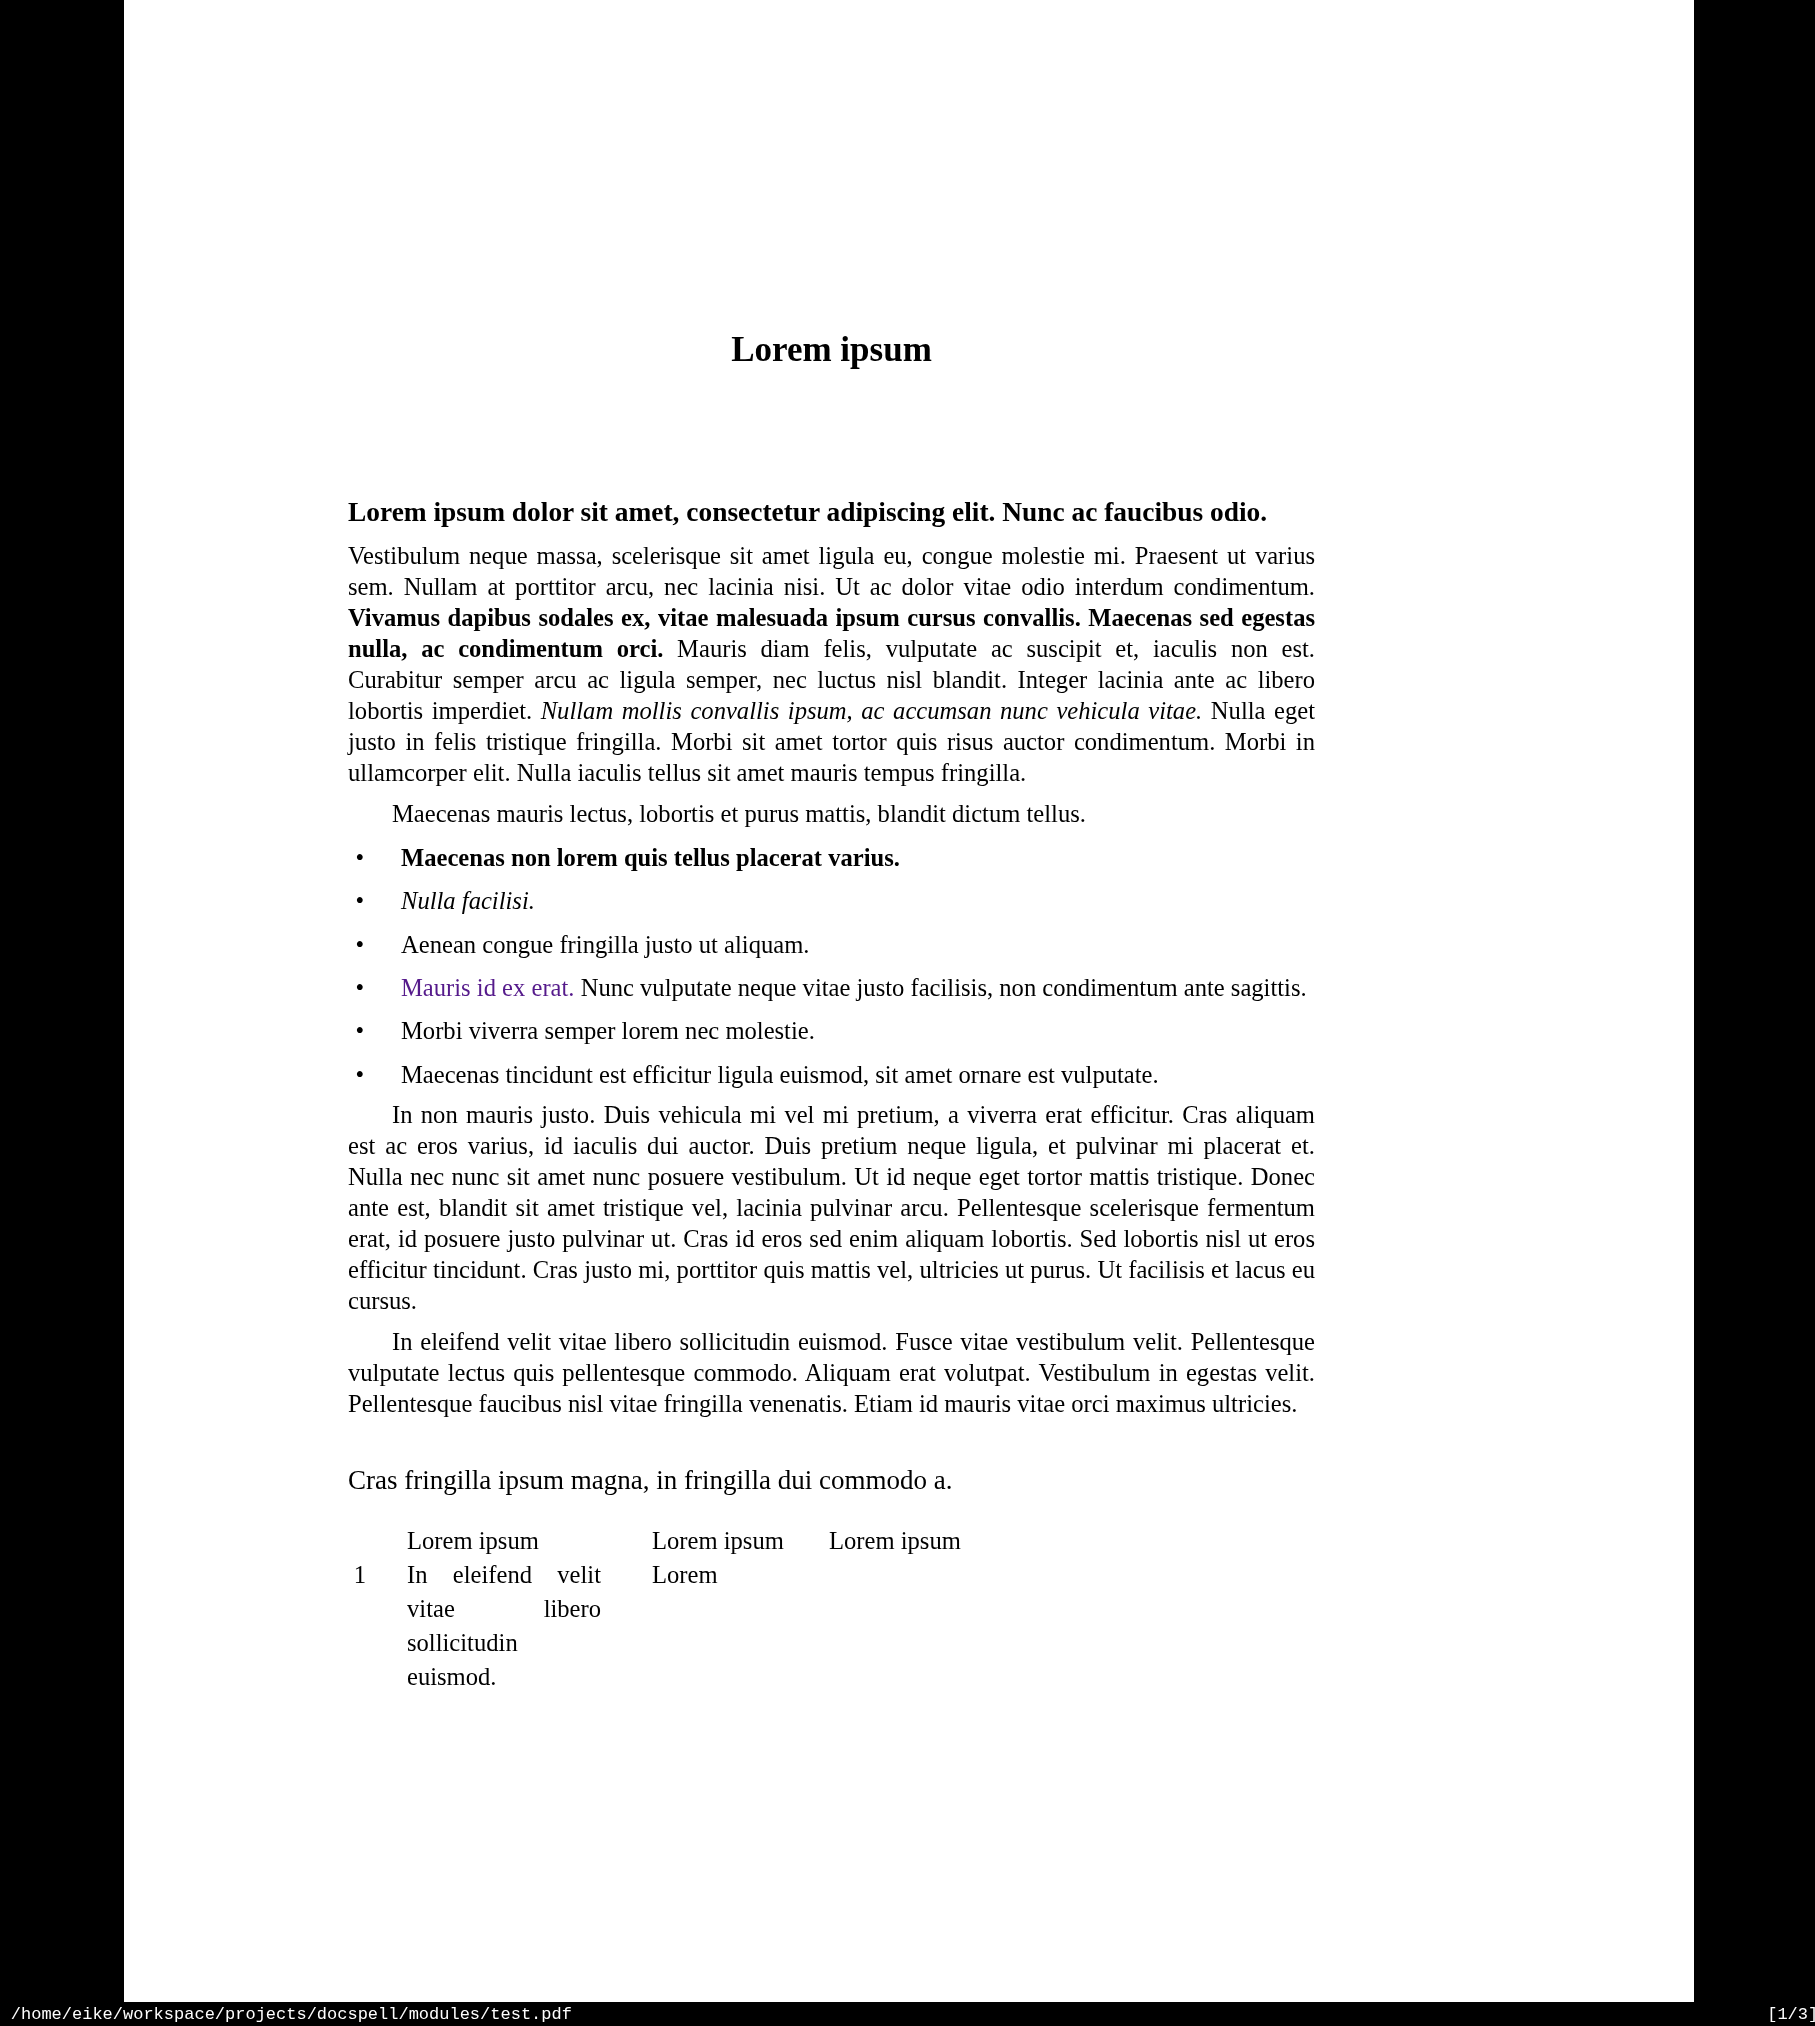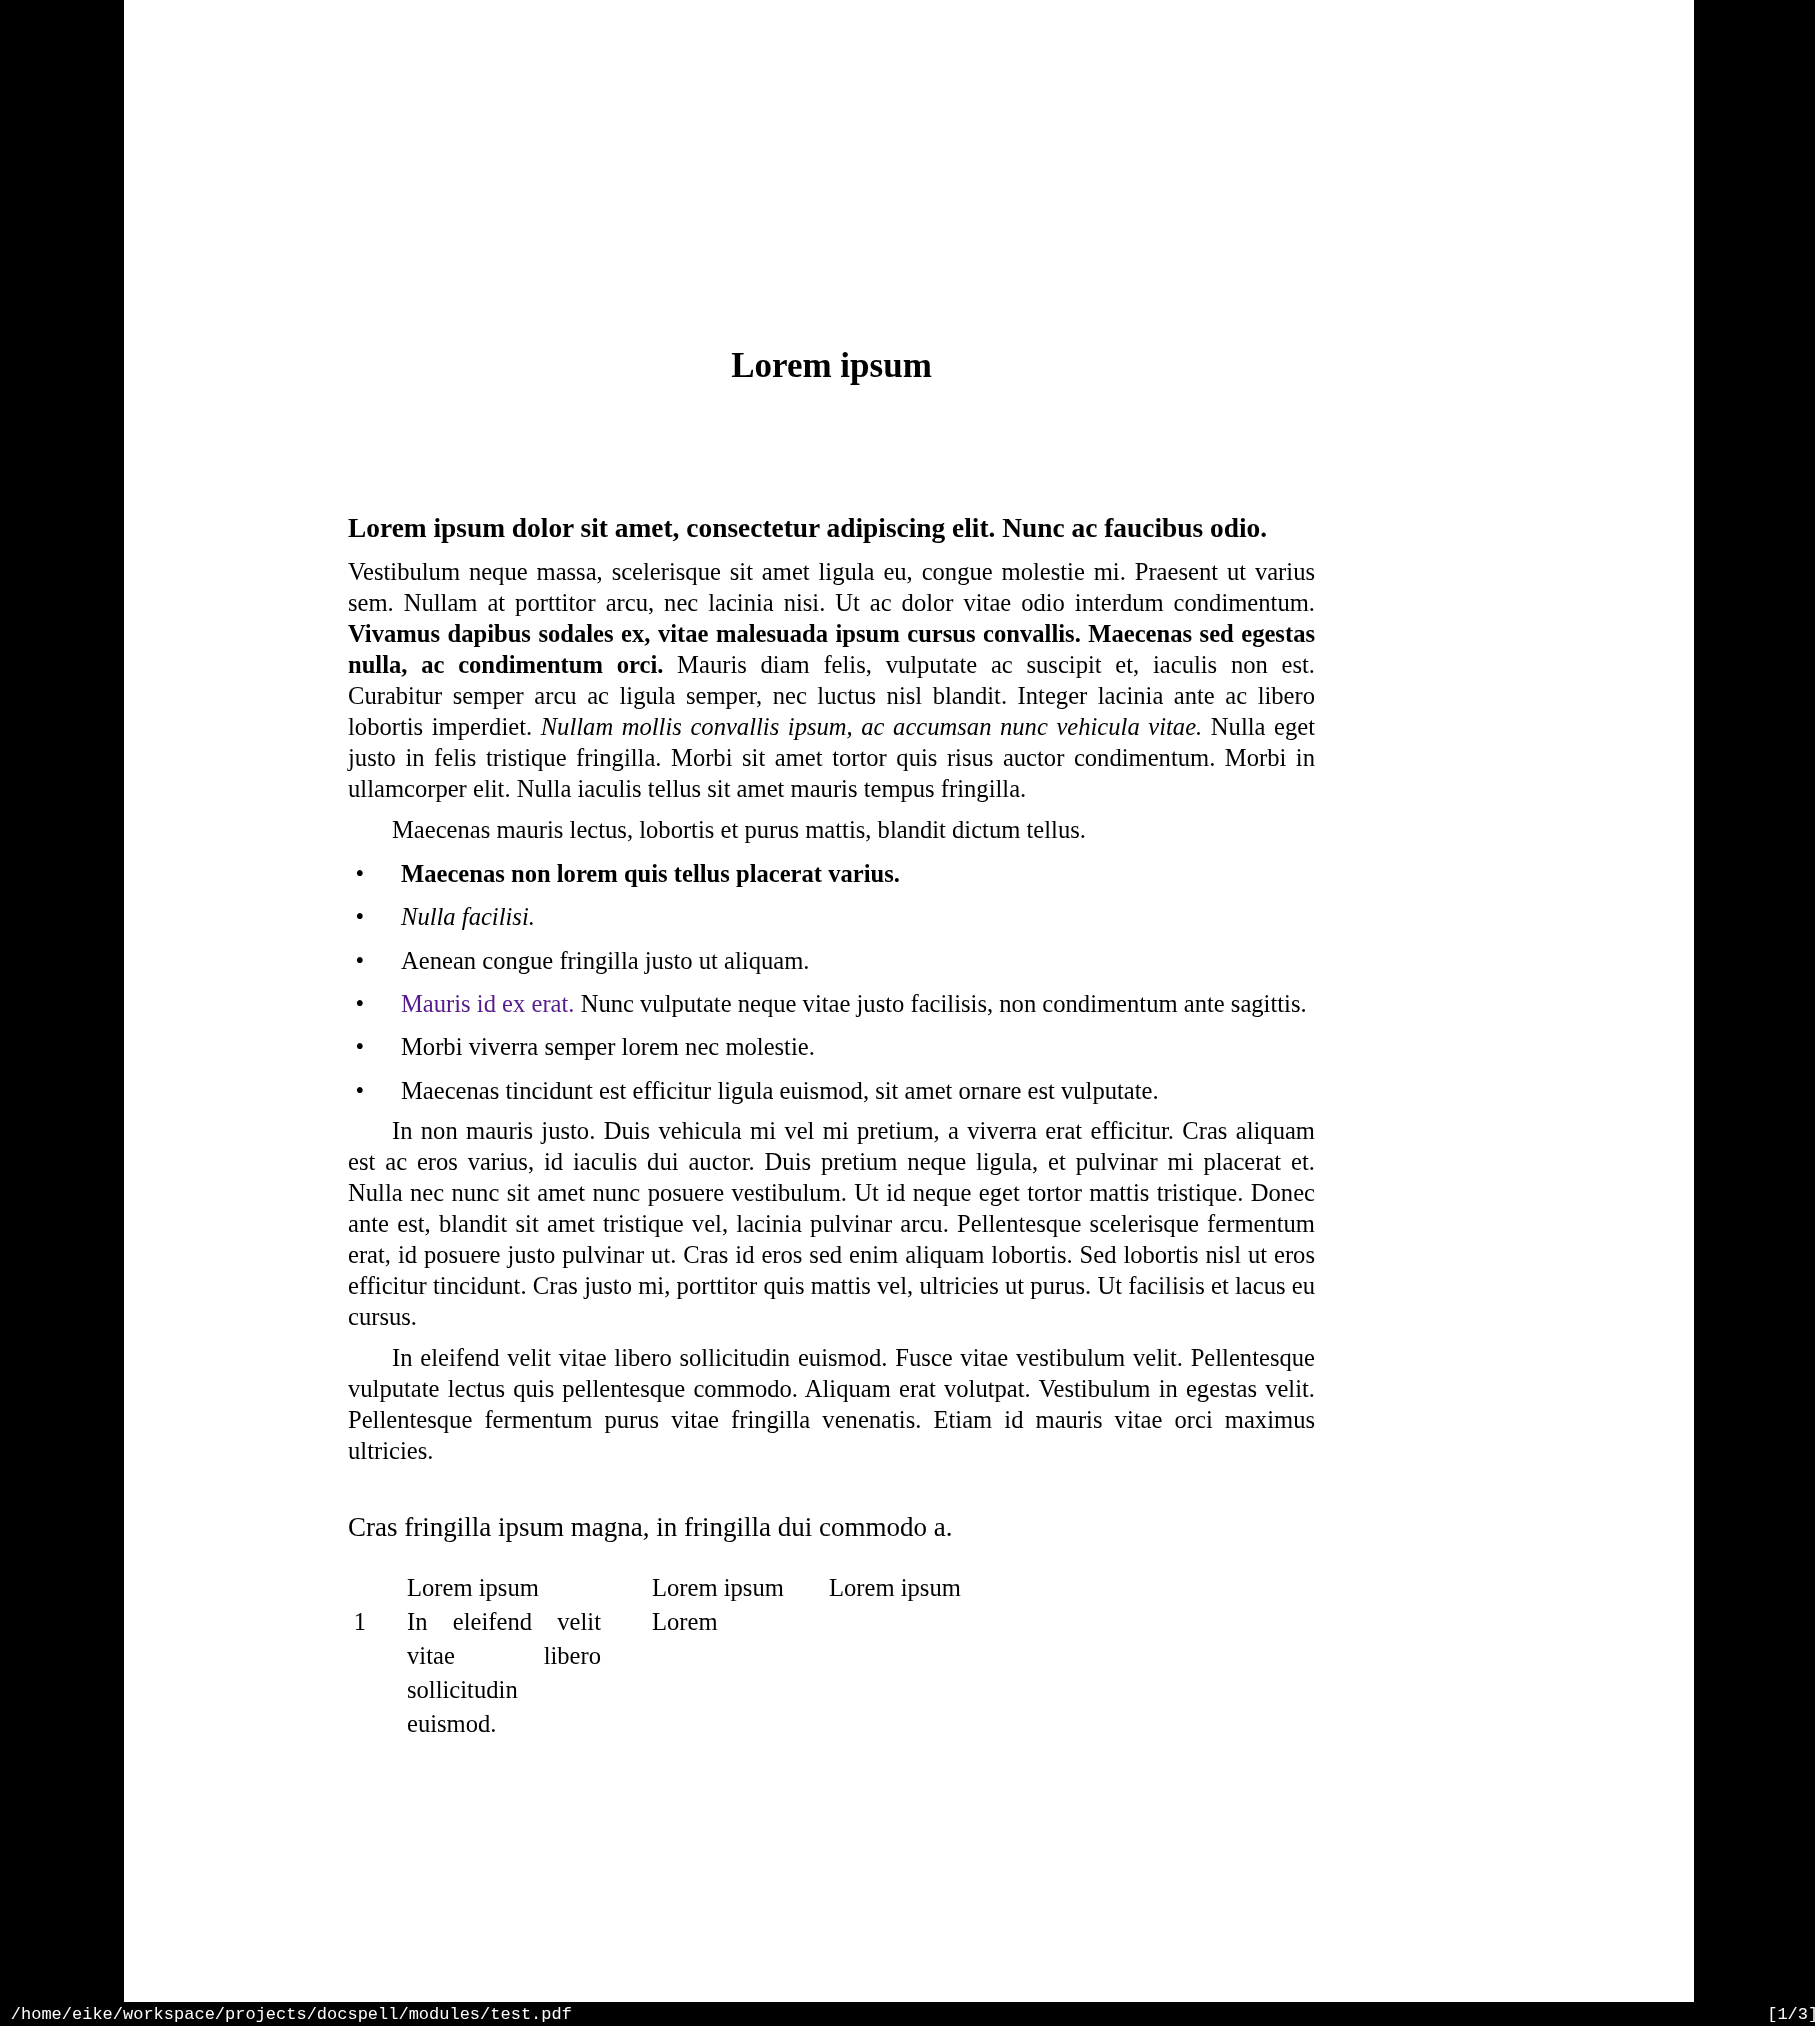--- a/index.html
+++ b/index.html
@@ -18,21 +18,21 @@
     position: absolute;
     left: 124px;
     top: 0;
     width: 1570px;
     height: 2002px;
     background: #ffffff;
   }
   .content {
     position: absolute;
     left: 224px;
-    top: 16px;
+    top: 0;
     width: 967px;
     color: #000000;
     font-size: 24.6px;
     line-height: 31px;
   }
   .doc-title {
     margin-top: 329px;
     text-align: center;
     font-size: 35px;
     font-weight: bold;
@@ -126,21 +126,21 @@
       <li><span class="bullet-marker">•</span><span><span class="seg-italic">Nulla facilisi.</span></span></li>
       <li><span class="bullet-marker">•</span><span><span class="seg-normal">Aenean congue fringilla justo ut aliquam.</span></span></li>
       <li><span class="bullet-marker">•</span><span><span class="seg-link">Mauris id ex erat. </span><span class="seg-normal">Nunc vulputate neque vitae justo facilisis, non condimentum ante sagittis.</span></span></li>
       <li><span class="bullet-marker">•</span><span><span class="seg-normal">Morbi viverra semper lorem nec molestie.</span></span></li>
       <li><span class="bullet-marker">•</span><span><span class="seg-normal">Maecenas tincidunt est efficitur ligula euismod, sit amet ornare est vulputate.</span></span></li>
     </ul>
 
 
     <div class="para indent">In non mauris justo.  Duis vehicula mi vel mi pretium, a viverra erat efficitur.  Cras aliquam est ac eros varius, id iaculis dui auctor.  Duis pretium neque ligula, et pulvinar mi placerat et.  Nulla nec nunc sit amet nunc posuere vestibulum.  Ut id neque eget tortor mattis tristique.  Donec ante est, blandit sit amet tristique vel, lacinia pulvinar arcu.  Pellentesque scelerisque fermentum erat, id posuere justo pulvinar ut.  Cras id eros sed enim aliquam lobortis.  Sed lobortis nisl ut eros efficitur tincidunt.  Cras justo mi, porttitor quis mattis vel, ultricies ut purus.  Ut facilisis et lacus eu cursus.</div>
 
-    <div class="para indent">In eleifend velit vitae libero sollicitudin euismod.  Fusce vitae vestibulum velit.  Pellentesque vulputate lectus quis pellentesque commodo.  Aliquam erat volutpat.  Vestibulum in egestas velit.  Pellentesque fermentum purus vitae fringilla venenatis.  Etiam id mauris vitae orci maximus ultricies.</div>
+    <div class="para indent">In eleifend velit vitae libero sollicitudin euismod.  Fusce vitae vestibulum velit.  Pellentesque vulputate lectus quis pellentesque commodo.  Aliquam erat volutpat.  Vestibulum in egestas velit.  Pellentesque faucibus nisl vitae fringilla venenatis.  Etiam id mauris vitae orci maximus ultricies.</div>
 
     <div class="h2a">Cras fringilla ipsum magna, in fringilla dui commodo a.</div>
 
     <div class="doc-table">
       <div class="hdr-spacer"></div>
       <div class="cell-c1">Lorem ipsum</div>
       <div class="cell-c2">Lorem ipsum</div>
       <div class="cell-c3">Lorem ipsum</div>
 
       <div class="cell-num">1</div>

